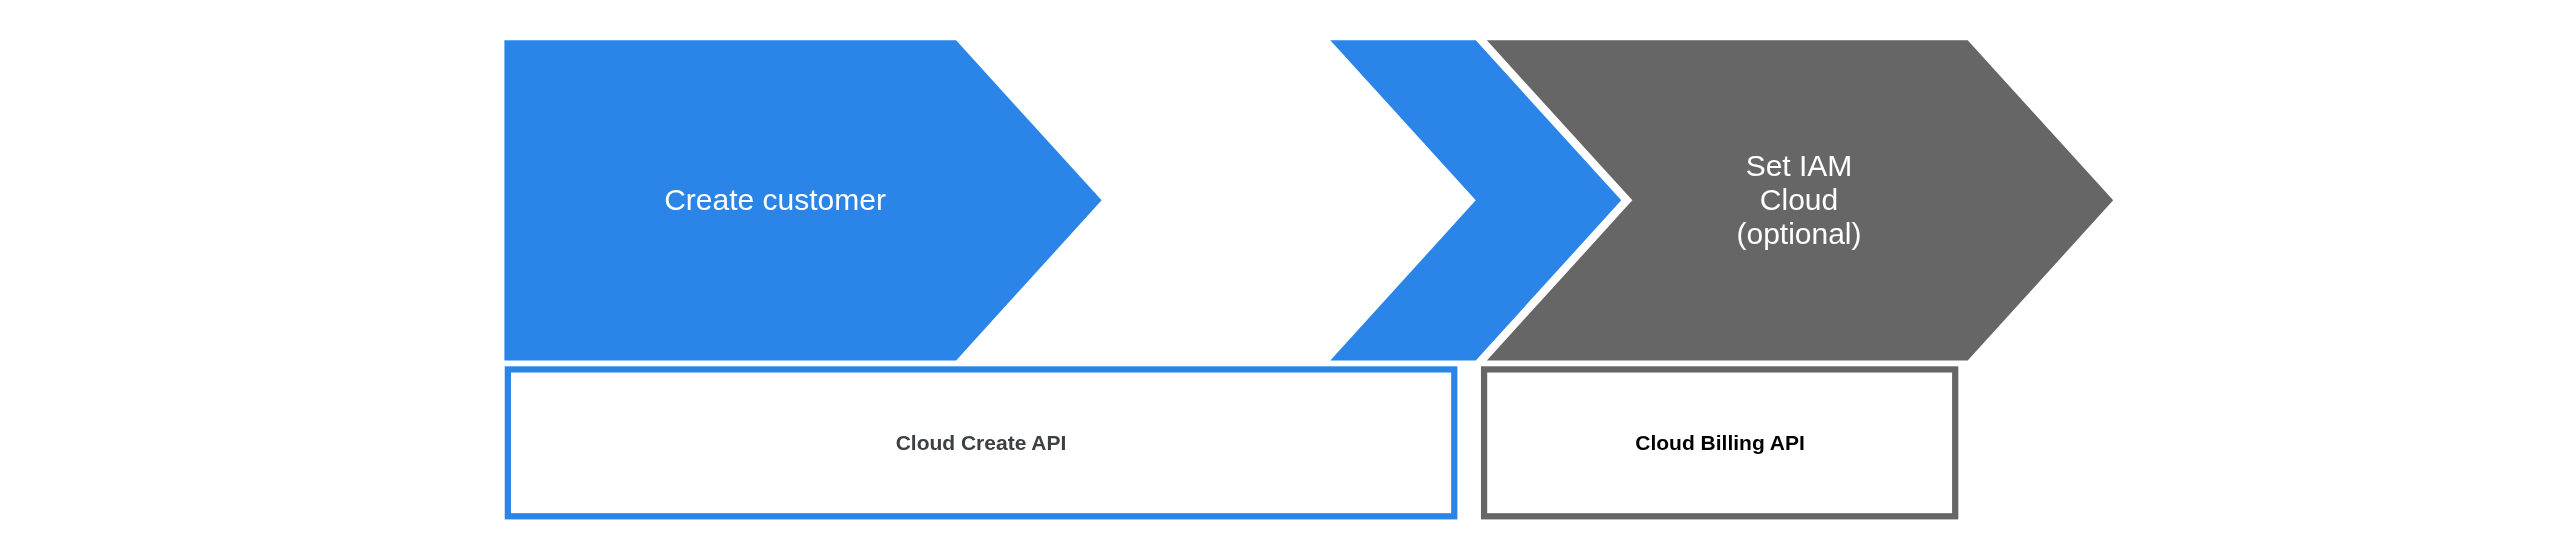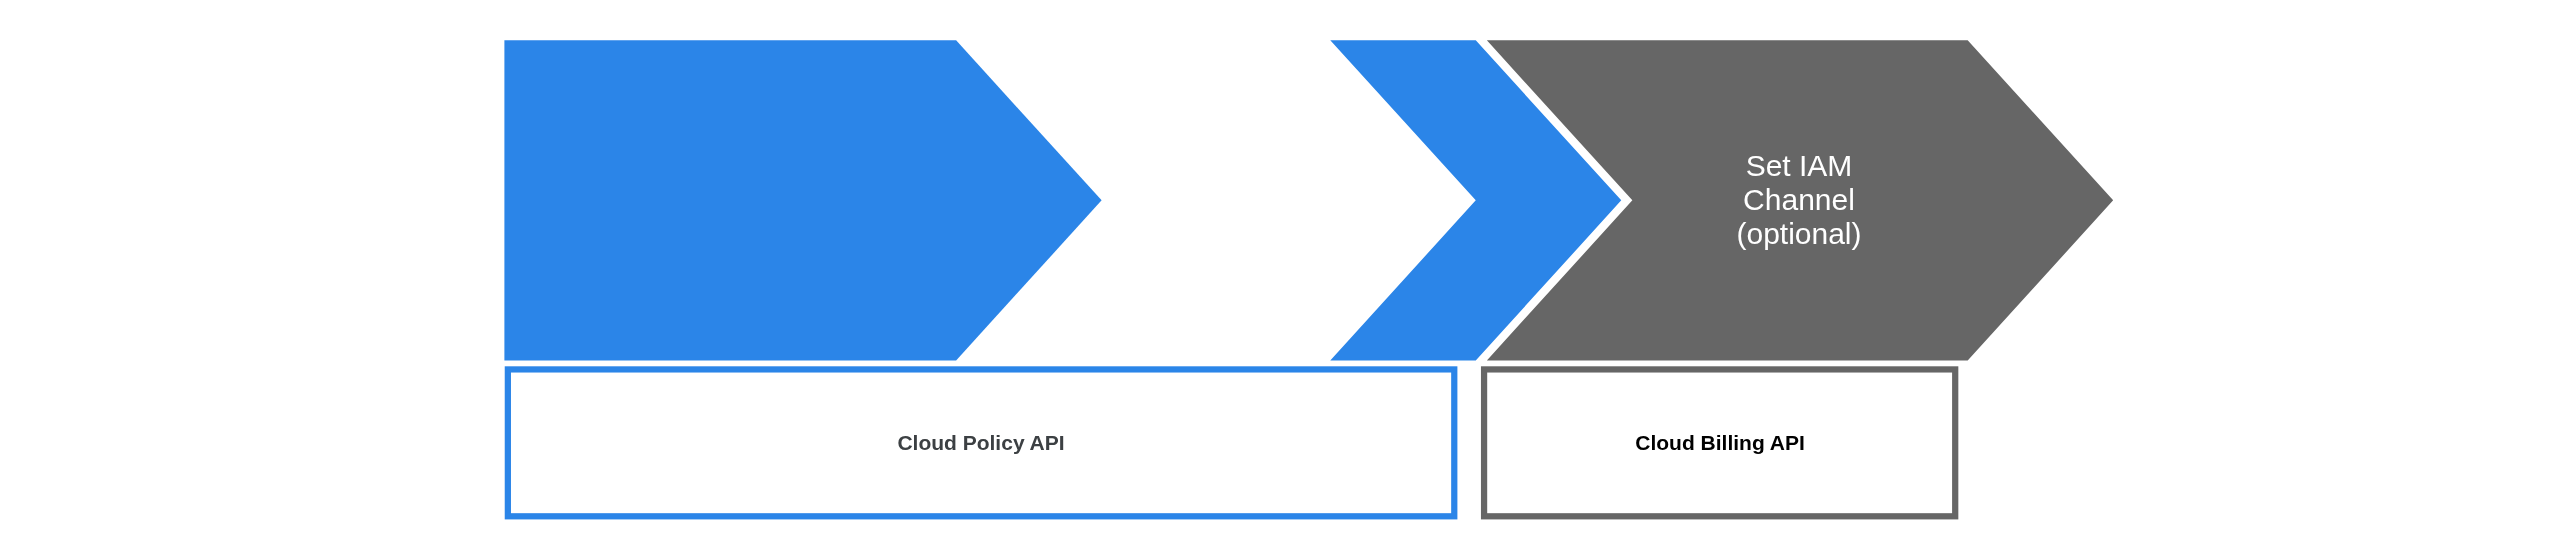--- a/index.html
+++ b/index.html
@@ -60,26 +60,27 @@
 
     <polygon points="1393,58 1603,58 1813,289 1603,520 1393,520 1603,289" fill="#2b85e8" transform="translate(527,0)"></polygon>
 
     <polygon points="2146,58 2840,58 3050,289 2840,520 2146,520 2356,289" fill="#666666"></polygon>
 
     <rect x="733" y="533" width="1366" height="212" fill="#ffffff" stroke="#2b85e8" stroke-width="9"></rect>
 
     <rect x="2142" y="533" width="680" height="212" fill="#ffffff" stroke="#666666" stroke-width="9"></rect>
   </svg>
 
+  <div class="chevron-label" style="left: 775px; top: 200px; width: 430px; color: rgb(255, 255, 255);">Create customer</div>
 
   <div class="chevron-label" style="left: 1299px; top: 200px; width: 319px; color: rgb(255, 255, 255);">Create
 entitlement</div>
 
   <div class="chevron-label" style="left: 1799px; top: 200px; width: 333px; color: rgb(255, 255, 255);">Set IAM
-Channel
+Cloud
 (optional)</div>
 
-  <div class="api-label" style="left: 981px; top: 442px; color: rgb(60, 64, 67);">Cloud Policy API</div>
+  <div class="api-label" style="left: 981px; top: 442px; color: rgb(60, 64, 67);">Cloud Create API</div>
 
   <div class="api-label" style="left: 1720px; top: 442px; color: #000000;">Cloud Billing API</div>
 
 </div>
 
 
 </body></html>

